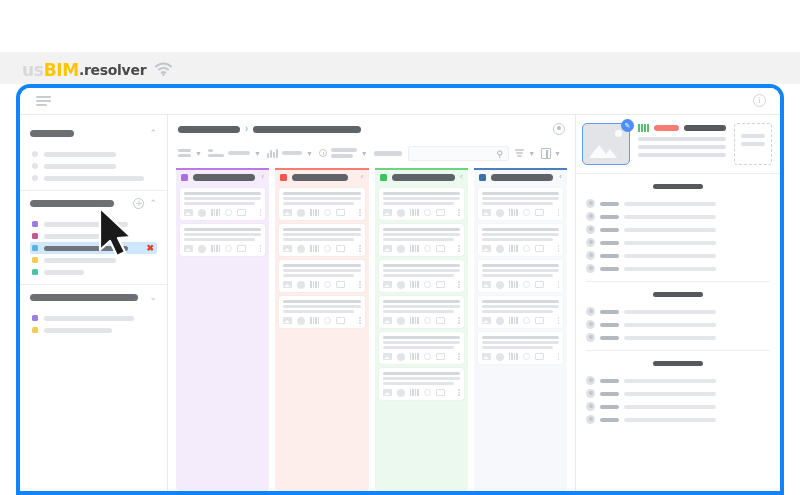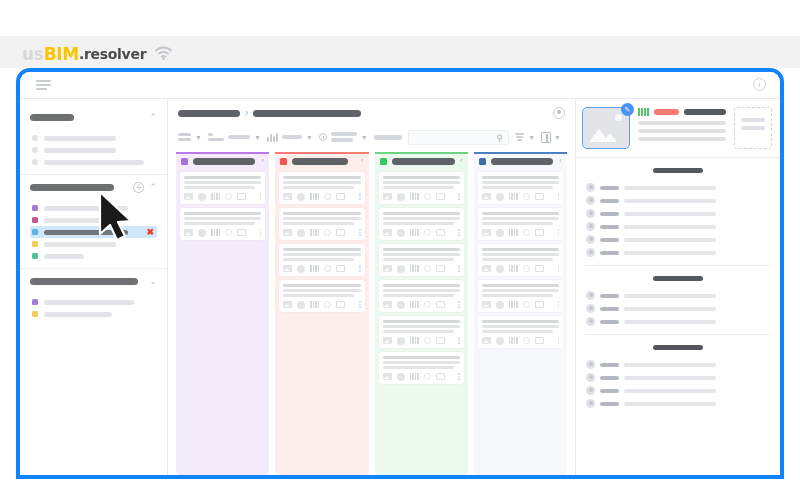--- a/index.html
+++ b/index.html
@@ -5,21 +5,21 @@
 <style>
   * { box-sizing: border-box; margin: 0; padding: 0; }
   html, body {
     width: 800px; height: 495px;
     background: #ffffff;
     font-family: "Liberation Sans", sans-serif;
     overflow: hidden;
   }
 
   
-  .page { position: relative; width: 800px; height: 417px; background: #fff; }
+  .page { position: relative; width: 800px; height: 417px; background: #fff; margin-top: 16px; }
 
   
   .brandbar {
     position: absolute; left: 0; top: 36px; width: 800px; height: 32px;
     background: #f2f2f2;
   }
   .brand {
     position: absolute; left: 22px; top: 44px;
     font-size: 17px; font-weight: bold; letter-spacing: -0.3px;
     font-family: "DejaVu Sans", sans-serif;

